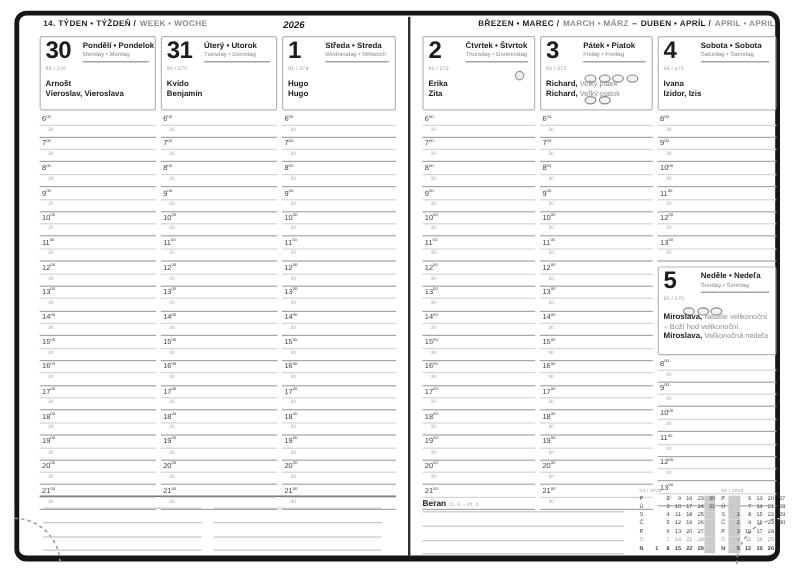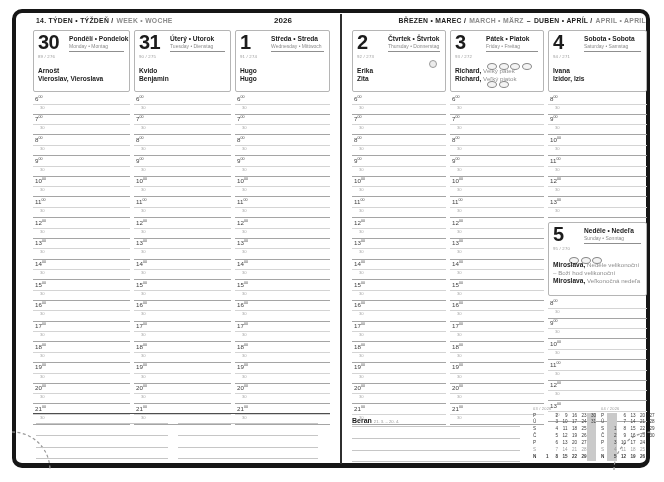--- a/index.html
+++ b/index.html
@@ -4,21 +4,21 @@
 <style>
   html,body{margin:0;padding:0;background:#fff;}
   #stage{position:relative;width:664px;height:482px;background:#fff;overflow:hidden;
          font-family:"Liberation Sans","DejaVu Sans",sans-serif;color:#1c1c1c;}
   .cover{position:absolute;left:12px;top:9px;width:638px;height:459px;box-sizing:border-box;
          border:4px solid #161616;border-bottom-width:5px;border-radius:10px;background:transparent;}
   .spine{position:absolute;left:340px;top:14px;width:2px;height:450px;background:#2f2f2f;}
   .phead{position:absolute;top:17px;font-size:6.8px;font-weight:bold;letter-spacing:.3px;white-space:nowrap;}
   .phead .sub{color:#8b8b8b;font-weight:bold;}
   .phead span{margin-right:3px;}
-  .year{position:absolute;top:16px;left:236px;width:94px;text-align:center;font-size:8px;font-weight:bold;}
+  .year{position:absolute;top:16px;left:236px;width:94px;text-align:left;font-size:8px;font-weight:bold;font-style:italic;}
   .day-col{position:absolute;}
   .day-head{position:relative;box-sizing:border-box;border:1px solid #b5b5b5;border-radius:2px;width:100%;}
   .day-num{position:absolute;top:1px;left:4px;font-size:20px;font-weight:bold;line-height:20px;letter-spacing:-.5px;}
   .day-labels{position:absolute;left:35px;top:4px;border-bottom:1px solid #8f8f8f;padding-bottom:2px;}
   .day-title{font-size:6.6px;font-weight:bold;line-height:7.5px;white-space:nowrap;}
   .day-sub{font-size:5px;color:#8b8b8b;line-height:6px;white-space:nowrap;}
   .doy{position:absolute;left:4px;top:23px;font-size:4.3px;color:#9a9a9a;letter-spacing:.2px;}
   .names{position:absolute;left:4px;top:36px;right:2px;font-size:6.6px;}
   .names-sun{top:38px;}
   .entry{line-height:8px;}

